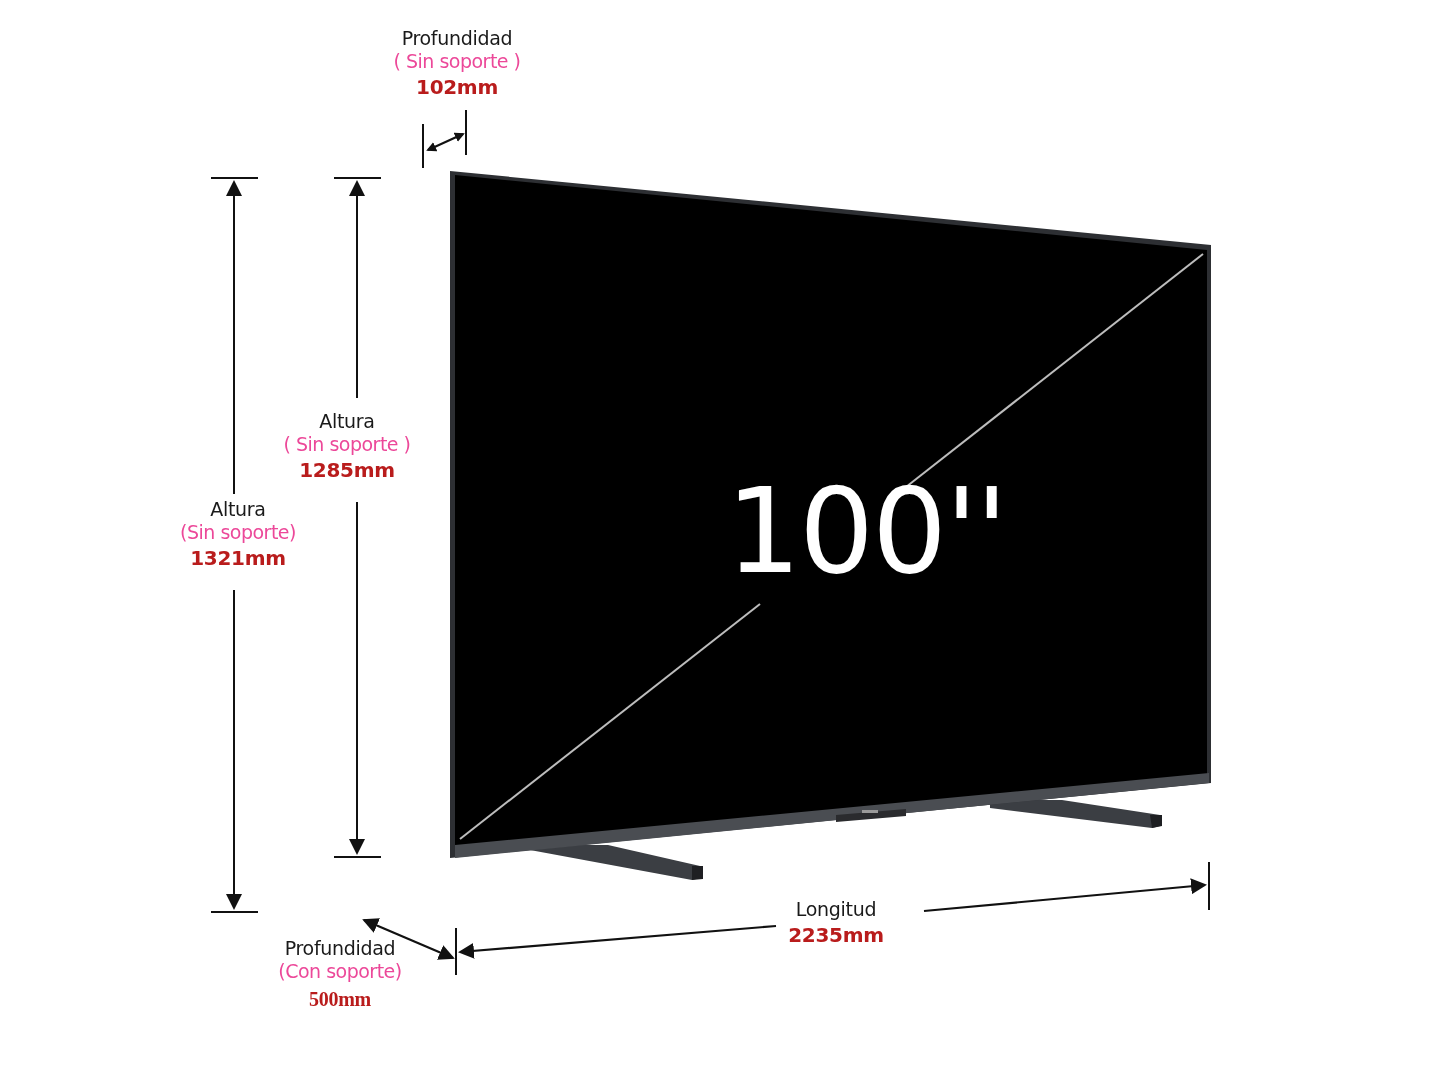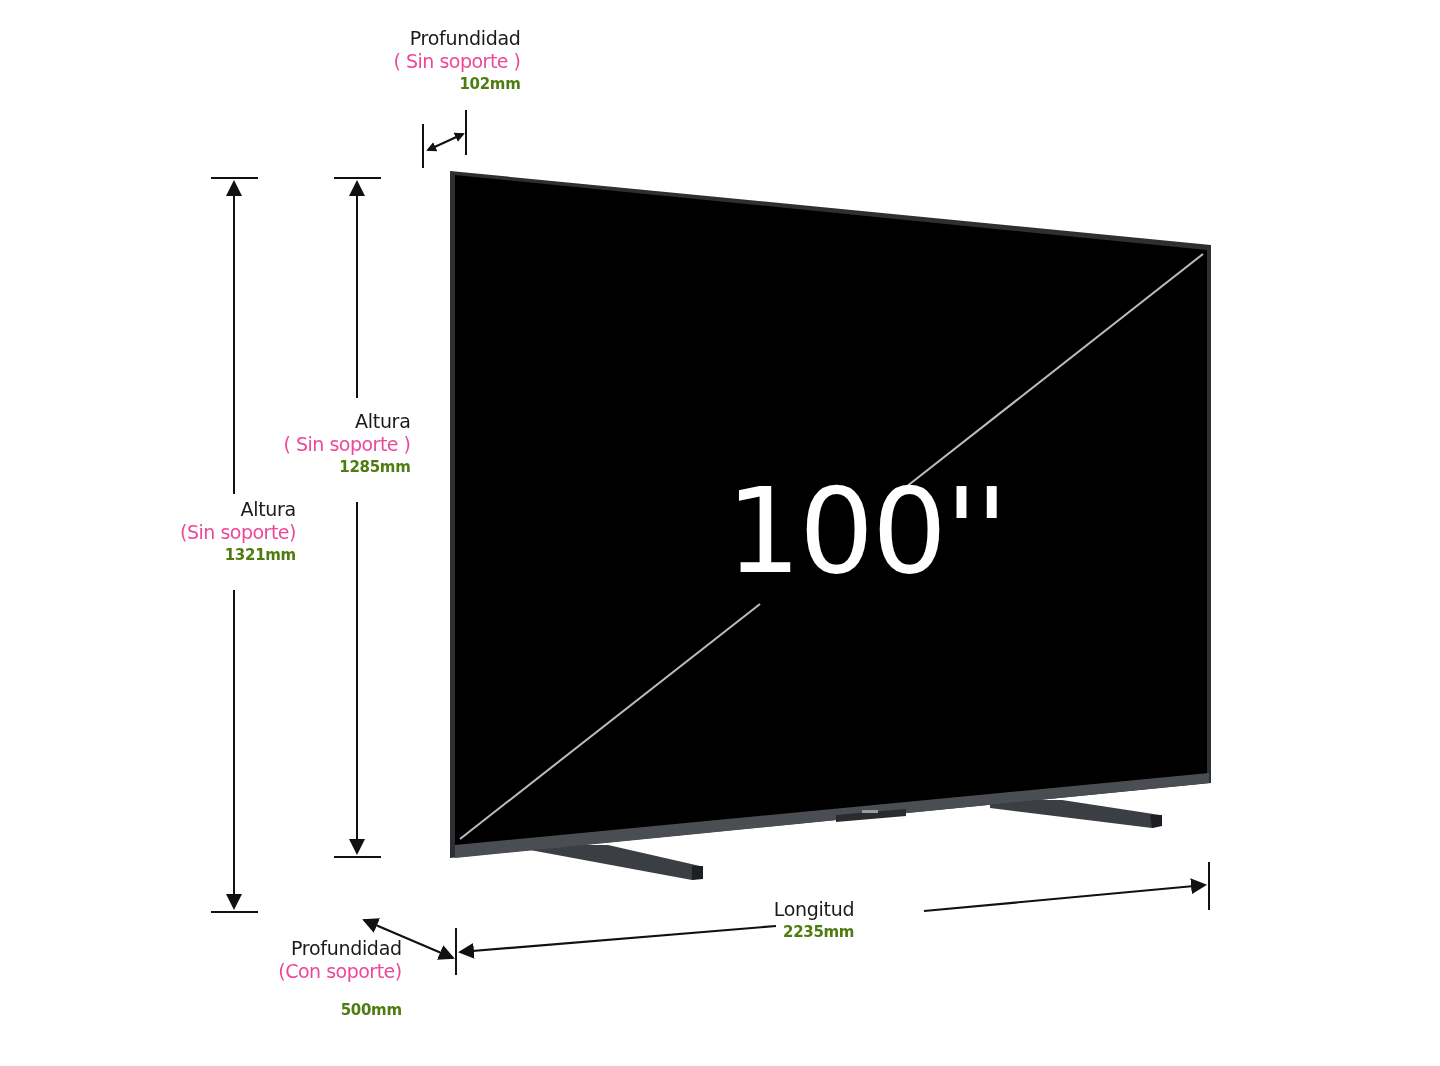--- a/index.html
+++ b/index.html
@@ -17,44 +17,44 @@
     }
     #diagram-svg {
       position: absolute;
       left: 0;
       top: 0;
       width: 1440px;
       height: 1066px;
     }
     .label {
       position: absolute;
-      text-align: right;
+      text-align: center;
       line-height: 1.1;
       transform: translateX(-50%);
       white-space: nowrap;
     }
     .label .t1 {
       display: block;
       font-size: 19px;
       font-weight: normal;
       color: #1a1a1a;
       letter-spacing: -0.3px;
     }
     .label .t2 {
       display: block;
       font-size: 19px;
       color: #ec4899;
       letter-spacing: -0.5px;
       margin-top: 2px;
     }
     .label .t3 {
       display: block;
-      font-size: 15px;
+      font-size: 20px;
       font-weight: bold;
-      color: #4d7c0f;
+      color: #b91c1c;
       margin-top: 4px;
       letter-spacing: -0.3px;
     }
     .size-badge {
       position: absolute;
       left: 866px;
       top: 472px;
       transform: translateX(-50%);
       font-family: "DejaVu Sans", sans-serif;
       font-size: 118px;
@@ -150,19 +150,19 @@
 
 <div class="label" style="left:238px; top:499px;">
   <span class="t1">Altura</span>
   <span class="t2">(Sin soporte)</span>
   <span class="t3">1321mm</span>
 </div>
 
 <div class="label" style="left:340px; top:938px;">
   <span class="t1">Profundidad</span>
   <span class="t2">(Con soporte)</span>
-  <span class="t3" style="margin-top:20px;">500mm</span>
+  <span class="t3" style="margin-top:6px;font-family:Liberation Serif, serif;">500mm</span>
 </div>
 
-<div class="label" style="left:814px; top:899px;">
+<div class="label" style="left:836px; top:899px;">
   <span class="t1">Longitud</span>
   <span class="t3">2235mm</span>
 </div>
 
 </body></html>

